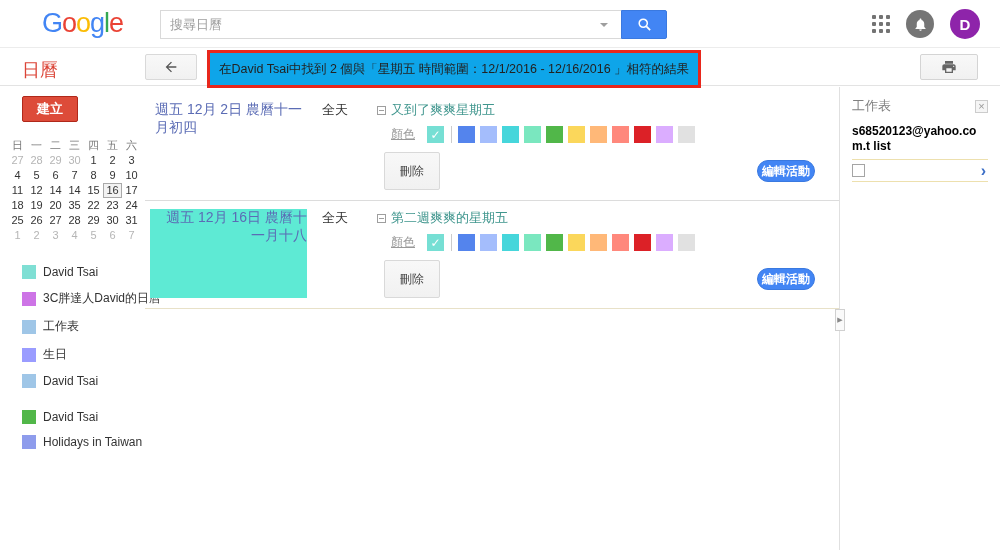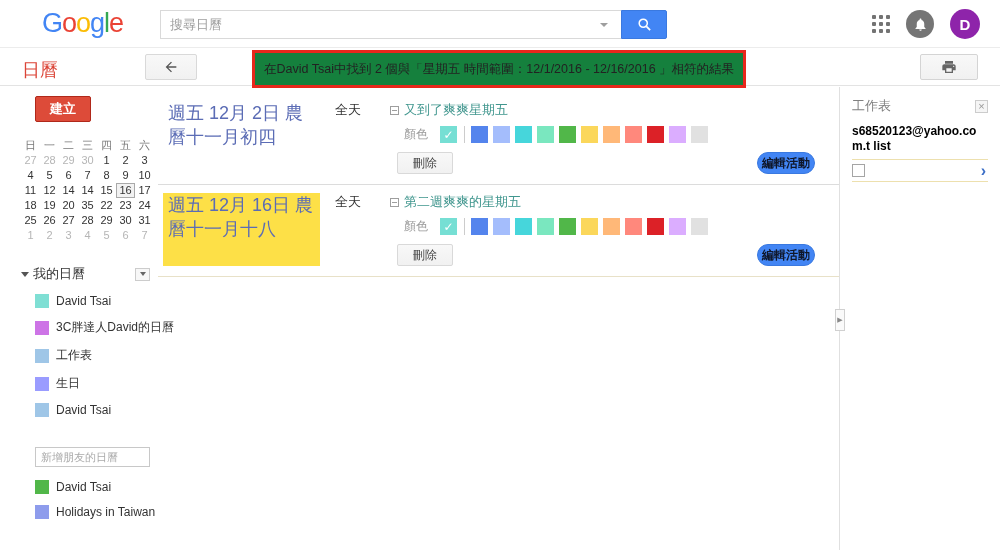--- a/index.html
+++ b/index.html
@@ -32,26 +32,26 @@
             font-size:15px; display:flex; align-items:center; justify-content:center; cursor:pointer; }
   
   .headerbar { position:absolute; top:48px; left:0; right:0; height:38px; background:#fff;
                border-bottom:1px solid #e3e3e3; }
   .app-title { position:absolute; left:22px; top:10px; font-size:18px; }
   .back-btn { position:absolute; left:145px; top:6px; width:52px; height:26px;
               background:linear-gradient(#f8f8f8,#f1f1f1); border:1px solid #d9d9d9; border-radius:2px;
               display:flex; align-items:center; justify-content:center; cursor:pointer; }
   .result-box { position:absolute; left:207px; top:2px; height:33px; border:3px solid #e8271c;
                 display:flex; align-items:center; padding:16px 9px; font-size:12.5px; color:#222;
-                white-space:nowrap; background:#15803d;margin-left:45px; }
+                white-space:nowrap; background:#0ea5e9; }
   .print-btn { position:absolute; right:22px; top:6px; width:58px; height:26px;
                background:linear-gradient(#f8f8f8,#f1f1f1); border:1px solid #d4d4d4; border-radius:2px;
                display:flex; align-items:center; justify-content:center; cursor:pointer; }
   
-  .content { position:absolute; top:87px; left:0; right:0; bottom:0; display:flex;padding-left:13px; }
+  .content { position:absolute; top:87px; left:0; right:0; bottom:0; display:flex; }
   .sidebar { width:145px; padding:9px 0 0 0; position:relative; }
   .main { flex:1; position:relative; border-right:1px solid #e0e0e0; }
   .rpanel { width:160px; position:relative; padding:10px 12px; }
   
   .create-btn { margin-left:22px; width:56px; height:26px; color:#fff; font-weight:bold; font-size:13px;
                 border:1px solid #b0281a; border-radius:2px; cursor:pointer; }
   .minical { margin:16px 0 0 8px; width:133px; }
   .mc-head { display:flex; align-items:center; font-size:13px; color:#333; padding:0 2px; }
   .mc-title { margin-left:4px; cursor:pointer; }
   .mc-nav { margin-left:auto; color:#777; font-size:13px; }
@@ -73,39 +73,39 @@
   .cal-item { display:flex; align-items:center; margin:11px 0 0 14px; cursor:pointer; }
   .cal-swatch { width:14px; height:14px; margin-right:7px; flex:none; }
   .cal-label { font-size:12px; color:#333; white-space:nowrap; }
   .add-cal { margin:8px 0 2px 14px; width:115px; height:20px; border:1px solid #c8c8c8;
              font-size:11px; padding:0 5px; color:#333; }
   .add-cal::placeholder { color:#aaa; }
   
   .rows { position:absolute; top:0; left:0; right:0; }
   .erow { display:flex; padding:12px 24px 10px 5px; }
   .erow.hl { border-top:1px solid #dcdcdc; border-bottom:1px solid #e8e1c8; padding-top:8px; }
-  .erow.hl .edate { background:#fde047; }
-  .edate { width:157px; flex:none; font-size:18px; color:#5b6cb5; padding:0 0 0 5px; cursor:pointer; }
+  .erow.hl .edate { background:#5eead4;text-align:right; }
+  .edate { width:157px; flex:none; font-size:14px; color:#5b6cb5; padding:0 0 0 5px; cursor:pointer; }
   .etime { width:50px; flex:none; margin-left:15px; font-size:13px; color:#333; }
   .ebody { flex:1; margin-left:5px; }
   .etitle-line { display:flex; align-items:center; }
   .collapse-box { width:9px; height:9px; border:1px solid #9e9e9e; position:relative; margin-right:5px;
                   cursor:pointer; flex:none; }
   .collapse-box::after { content:""; position:absolute; left:1px; right:1px; top:3px; height:1px; background:#9e9e9e; }
   .etitle { font-size:13px; color:#40968e; cursor:pointer; }
   .color-line { display:flex; align-items:center; margin:7px 0 0 14px; }
-  .color-label { font-size:12px; color:#999; margin-right:12px; }
+  .color-label { font-size:12px; color:#999; margin-right:12px;text-decoration:underline; }
   .swatch { width:17px; height:17px; margin-right:5px; cursor:pointer; flex:none; }
   .swatch-sel { width:17px; height:17px; margin-right:6px; display:flex; align-items:center;
                 justify-content:center; color:#fff; font-size:12px; cursor:pointer; flex:none; }
   .pal-sep { width:1px; height:17px; background:#ccc; margin:0 6px 0 1px; flex:none; }
   .btn-line { display:flex; align-items:center; margin:9px 0 0 7px; }
-  .del-btn { width:56px; height:22px; background:linear-gradient(#f8f8f8,#f1f1f1);
+  .del-btn { width:56px; height:38px; background:linear-gradient(#f8f8f8,#f1f1f1);
              border:1px solid #d9d9d9; border-radius:2px; font-size:12px; color:#444; cursor:pointer; }
-  .edit-btn { margin-left:auto; width:58px; height:22px; color:#0f172a; font-weight:bold;
+  .edit-btn { margin-left:auto; width:58px; height:22px; color:#ffffff; font-weight:bold;
               border:1px solid #3a79e0; border-radius:11px; font-size:12px; cursor:pointer; }
   .panel-handle { position:absolute; right:-6px; top:222px; width:10px; height:22px; background:#fafafa;
                   border:1px solid #d0d0d0; color:#888; font-size:7px; line-height:20px; text-align:center;
                   cursor:pointer; z-index:2; }
   
   .rp-head { display:flex; align-items:center; }
   .rp-title { font-size:13px; color:#808080; }
   .rp-close { margin-left:auto; width:13px; height:13px; border:1px solid #ccc; background:#f5f5f5;
               color:#999; font-size:11px; line-height:11px; text-align:center; cursor:pointer; }
   .rp-email { margin-top:9px; font-size:12px; font-weight:bold; color:#000; line-height:1.25;
@@ -232,27 +232,20 @@
           <span class="mc-cell muted">2</span>
           <span class="mc-cell muted">3</span>
           <span class="mc-cell muted">4</span>
           <span class="mc-cell muted">5</span>
           <span class="mc-cell muted">6</span>
           <span class="mc-cell muted">7</span>
       </div>
     </div>
 
     <div class="section">
-      <div class="sec-head">
-        <span class="tri-down"></span>
-        <span class="sec-title">我的日曆</span>
-        <span class="sec-menu">
-            <i></i>
-          </span>
-      </div>
 
         <div class="cal-item">
           <span class="cal-swatch" style="background: rgb(127, 223, 212);"></span>
           <span class="cal-label">David Tsai</span>
         </div>
 
         <div class="cal-item">
           <span class="cal-swatch" style="background: rgb(205, 116, 230);"></span>
           <span class="cal-label">3C胖達人David的日曆</span>
         </div>
@@ -268,21 +261,20 @@
         </div>
 
         <div class="cal-item">
           <span class="cal-swatch" style="background: rgb(159, 198, 231);"></span>
           <span class="cal-label">David Tsai</span>
         </div>
 
     </div>
 
     <div class="section">
-      <input class="add-cal" placeholder="新增朋友的日曆" style="">
       
         <div class="cal-item">
           <span class="cal-swatch" style="background: rgb(81, 183, 73);"></span>
           <span class="cal-label">David Tsai</span>
         </div>
       
         <div class="cal-item">
           <span class="cal-swatch" style="background: rgb(142, 156, 236);"></span>
           <span class="cal-label">Holidays in Taiwan</span>
         </div>

